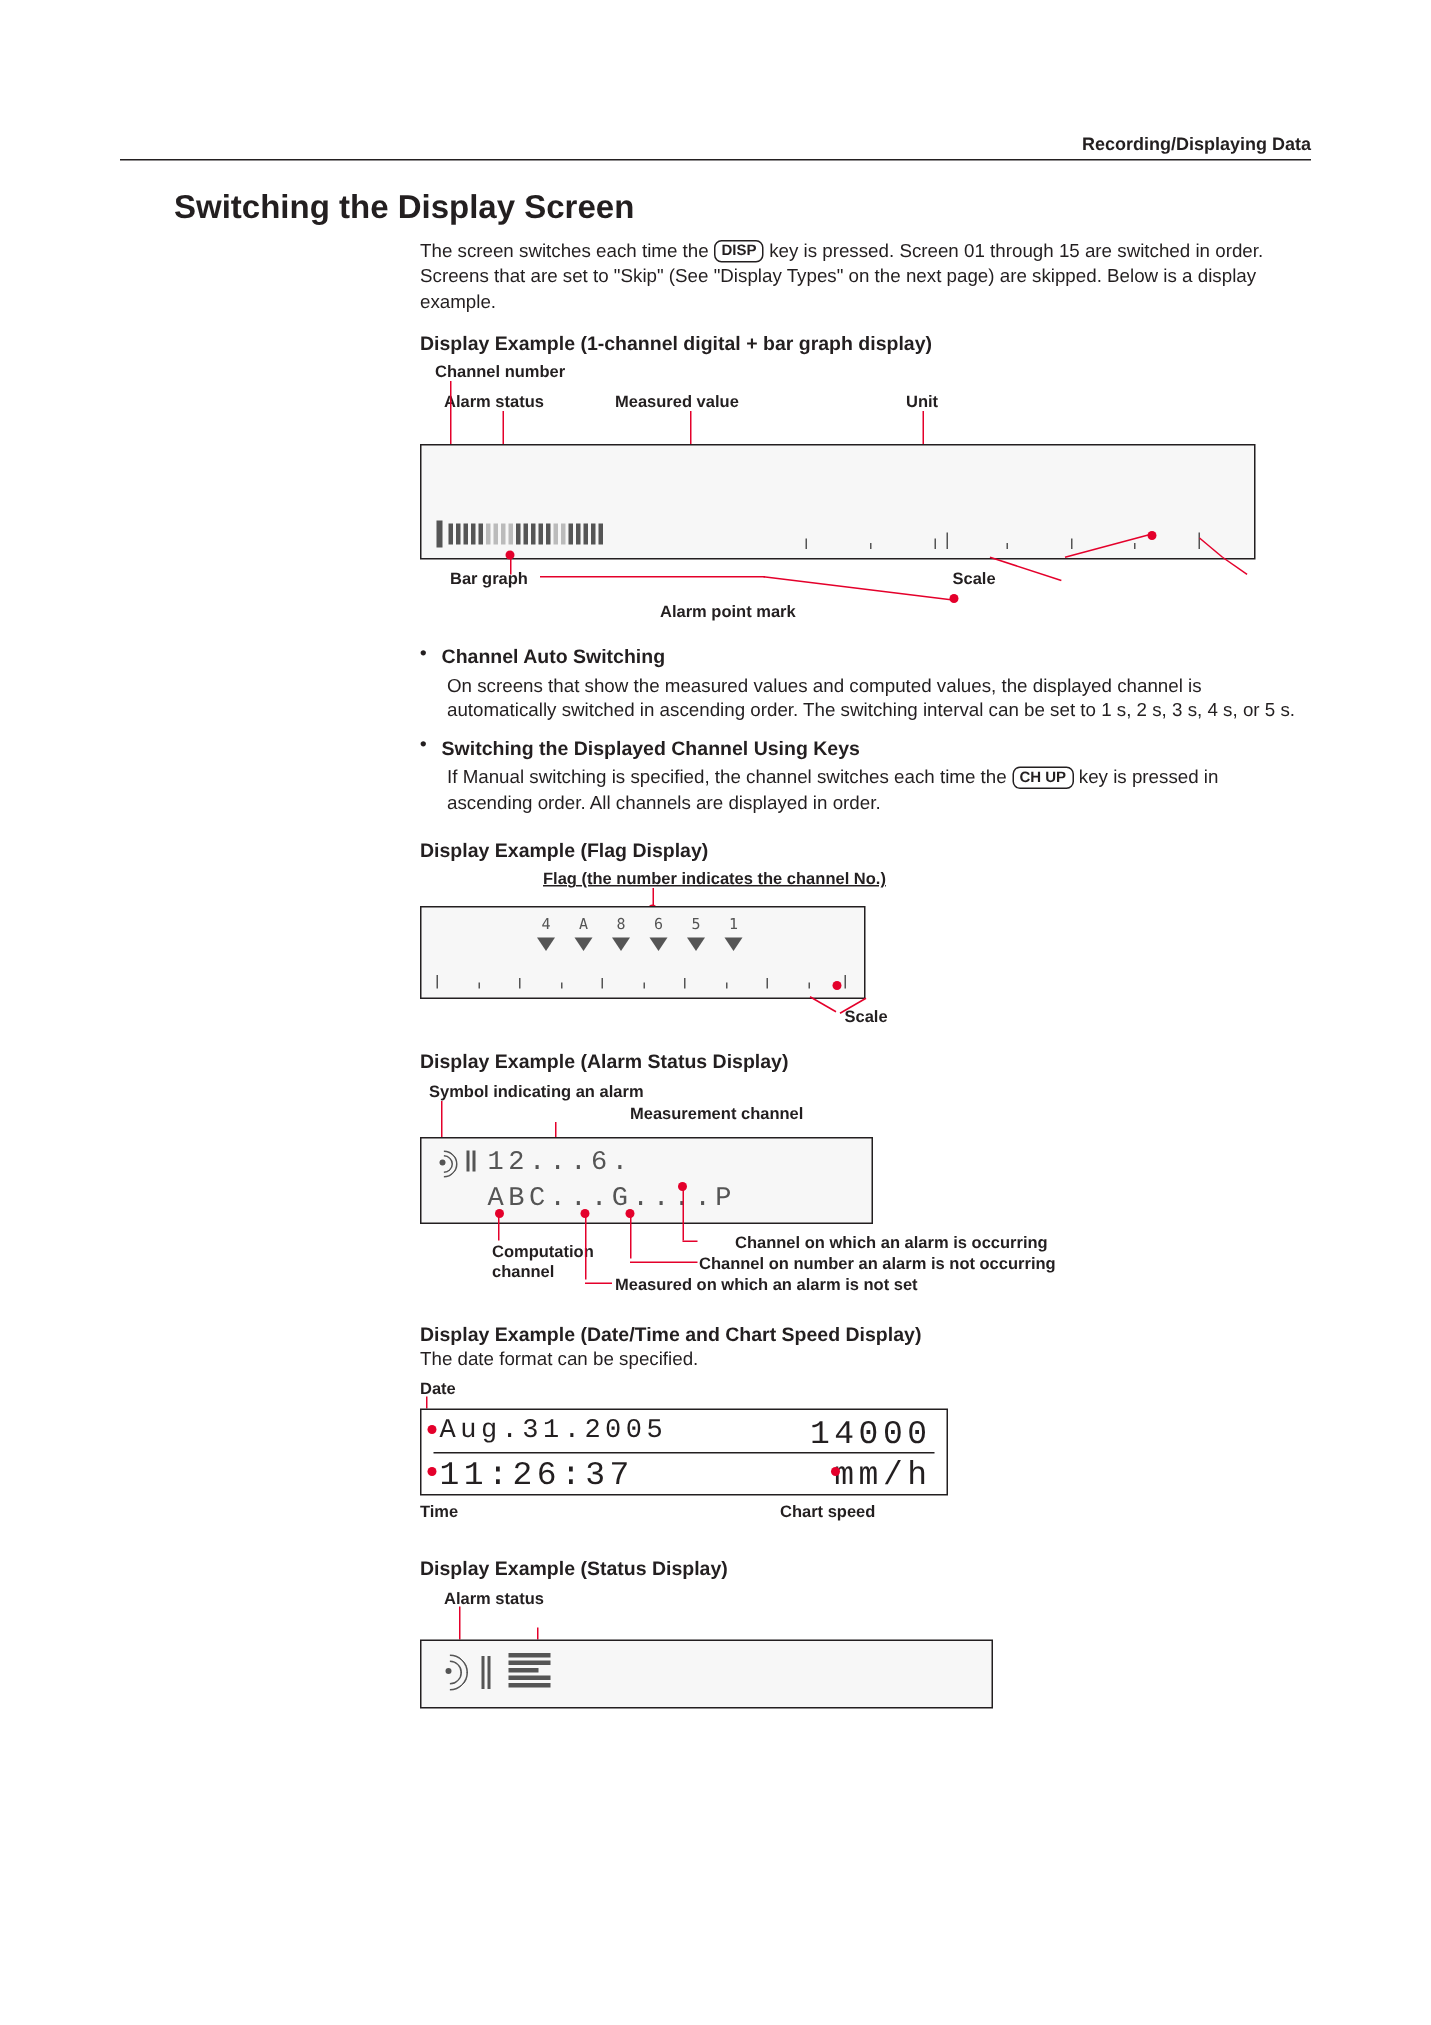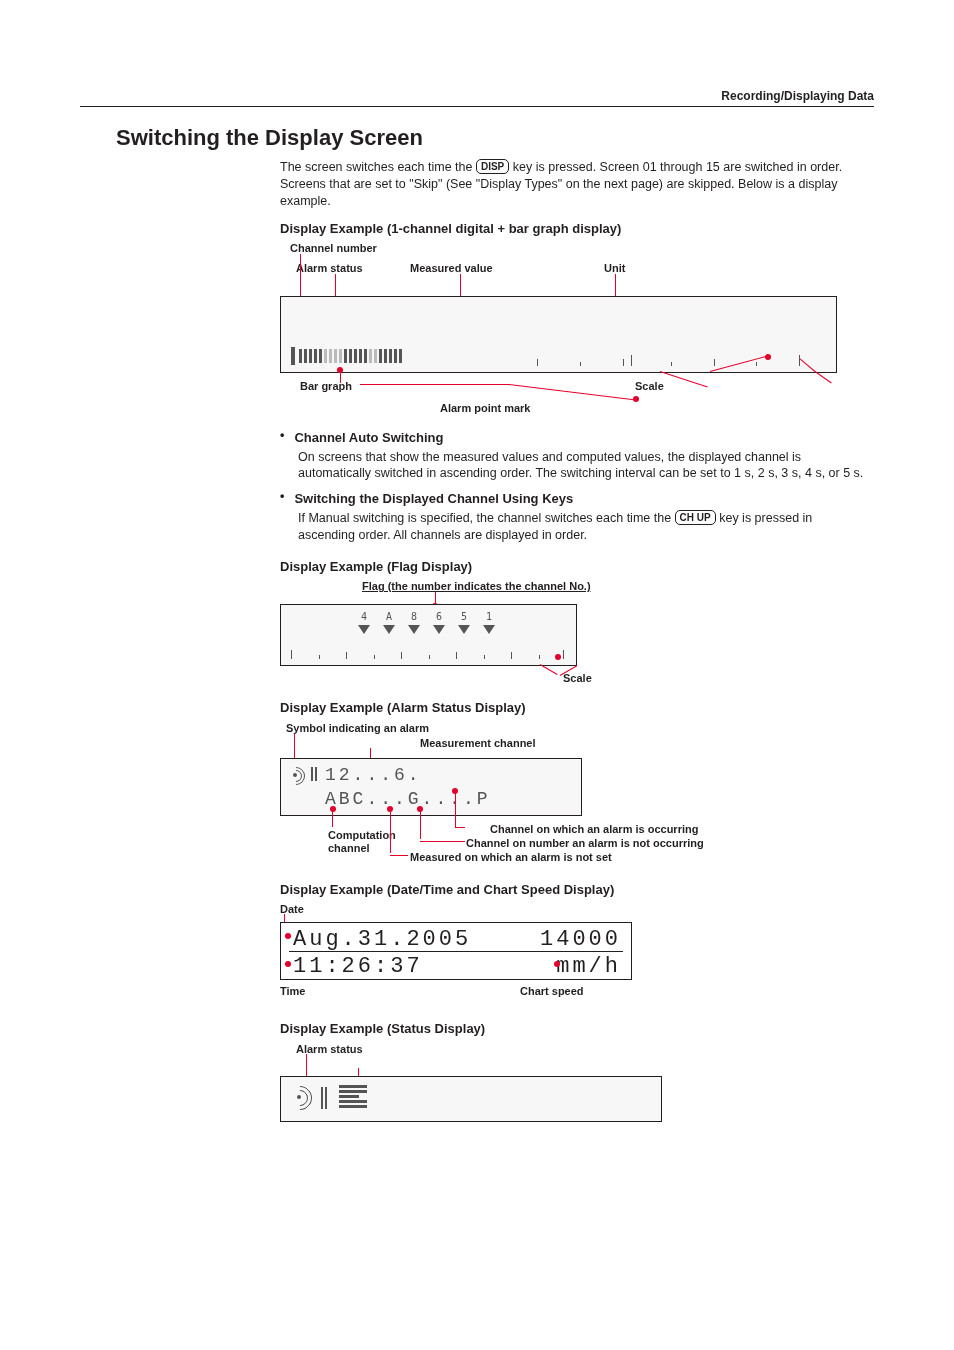--- a/index.html
+++ b/index.html
@@ -339,26 +339,27 @@
 
       <div class="callout-label" style="left:186px; top:101px;margin-left:24px;">Channel on which an alarm is occurring</div>
       <div class="callout-label" style="left:186px; top:115px;">Channel on number an alarm is not occurring</div>
       <div class="callout-label" style="left:130px; top:129px;">Measured on which an alarm is not set</div>
       <div class="lead" style="left:140px; top:120px; width:45px; height:1px;"></div>
       <div class="lead" style="left:175px; top:106px; width:10px; height:1px;"></div>
       <div class="lead" style="left:110px; top:134px; width:18px; height:1px;"></div>
     </div>
 
     <div class="subhead">Display Example (Date/Time and Chart Speed Display)</div>
+    <div class="p">The date format can be specified.</div>
     <div class="diagram" style="height:108px; width:360px;">
       <div class="callout-label" style="left:0; top:0;">Date</div>
       <div class="lead" style="left:4px; top:12px; width:1px; height:10px;"></div>
 
       <div class="lcd" style="left:0; top:20px; width:350px; height:56px; background:#fff;">
-        <div class="mono" style="position:absolute; left:12px; top:2px; font-size:22px; letter-spacing:3px;">Aug.31.2005</div>
+        <div class="mono" style="position:absolute; left:12px; top:2px; font-size:18px; letter-spacing:3px;">Aug.31.2005</div>
         <div class="mono" style="position:absolute; right:10px; top:2px; font-size:22px; letter-spacing:3px;">14000</div>
         <div style="position:absolute; left:8px; right:8px; top:28px; height:1px; background:#231f20;"></div>
         <div class="mono" style="position:absolute; left:12px; top:29px; font-size:22px; letter-spacing:3px;">11:26:37</div>
         <div class="mono" style="position:absolute; right:10px; top:29px; font-size:22px; letter-spacing:3px;">mm/h</div>
         <div class="dot" style="left:4px; top:10px;"></div>
         <div class="dot" style="left:4px; top:38px;"></div>
         <div class="dot" style="left:273px; top:38px;"></div>
       </div>
 
       <div class="callout-label" style="left:0; top:82px;">Time</div>

